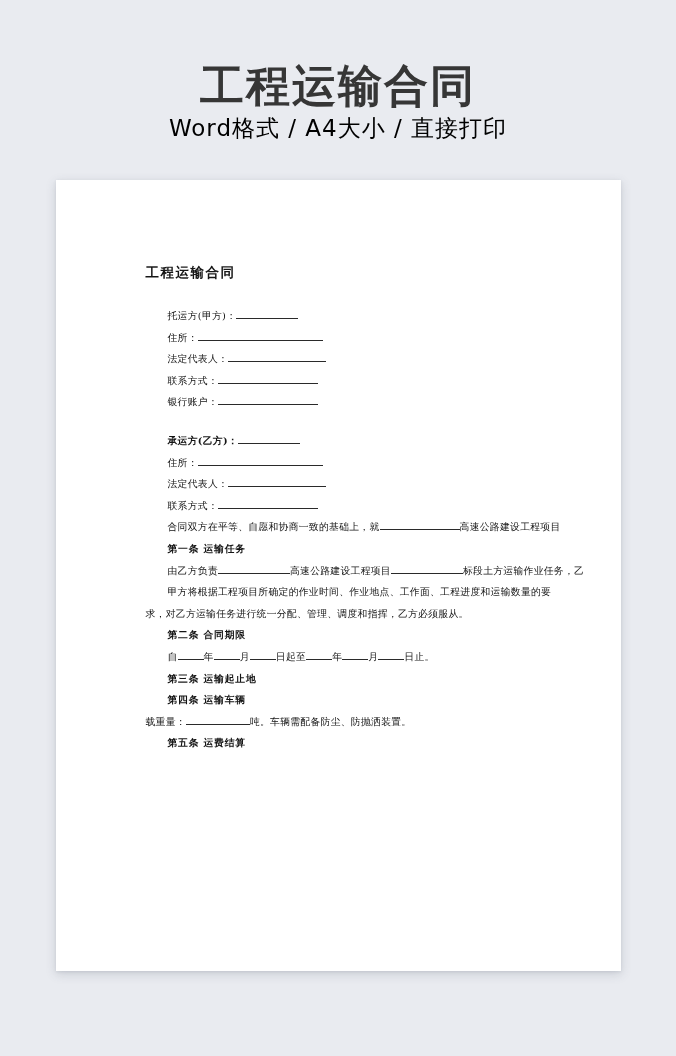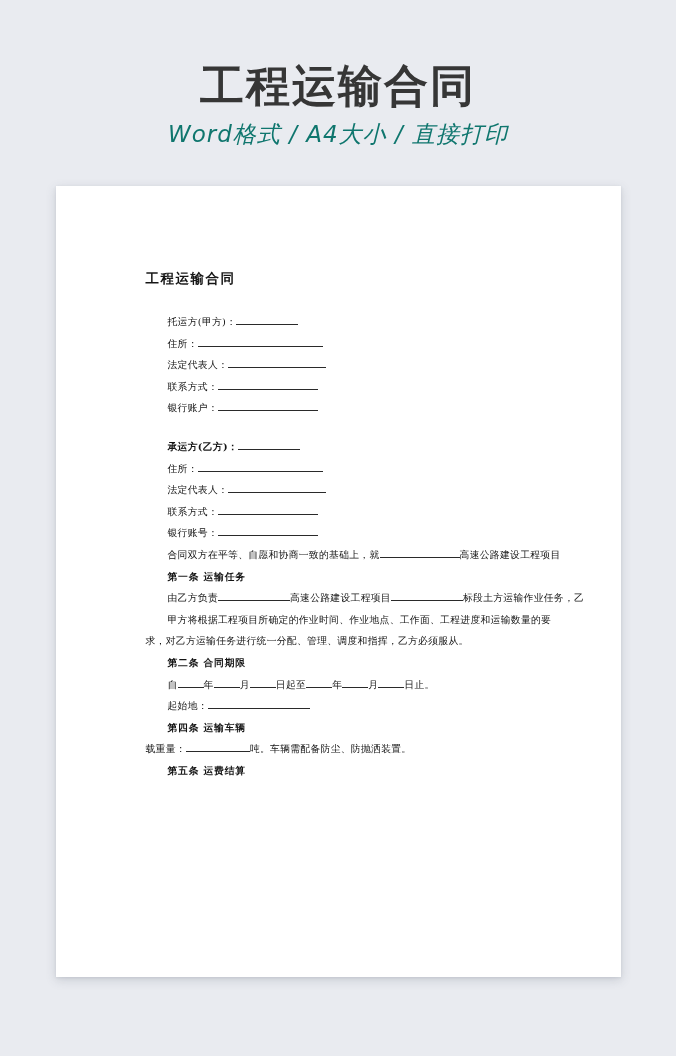--- a/index.html
+++ b/index.html
@@ -19,26 +19,25 @@
   }
   .hero-title {
     font-size: 44px;
     line-height: 48px;
     font-weight: 800;
     color: #363636;
     letter-spacing: 2px;
     font-family: "DejaVu Sans", sans-serif;
   }
   .hero-subtitle {
-    margin-top: 10px;
+    margin-top: 4px;
     font-size: 23px;
     line-height: 28px;
-    color: #0f766e;
+    color: #000000;
     letter-spacing: 1px;
-    font-style: italic;
   }
   .paper {
     width: 565px;
     height: 791px;
     margin: 38px auto 0 auto;
     background: #ffffff;
     box-shadow: 0 3px 10px rgba(60, 70, 90, 0.18), 0 1px 3px rgba(60, 70, 90, 0.10);
     box-sizing: border-box;
     padding: 84px 56px 0 90px;
     overflow: hidden;
@@ -90,26 +89,25 @@
   <div class="doc-body">
       <div class="line label"><span>托运方(甲方)：</span><span class="blank" style="width: 62px;"></span></div>
       <div class="line label"><span>住所：</span><span class="blank" style="width: 125px;"></span></div>
       <div class="line label"><span>法定代表人：</span><span class="blank" style="width: 98px;"></span></div>
       <div class="line label"><span>联系方式：</span><span class="blank" style="width: 100px;"></span></div>
       <div class="line label"><span>银行账户：</span><span class="blank" style="width: 100px;"></span></div>
       <div class="line label" style="margin-top: 17px; font-weight: bold;"><span>承运方(乙方)：</span><span class="blank" style="width: 62px;"></span></div>
       <div class="line label"><span>住所：</span><span class="blank" style="width: 125px;"></span></div>
       <div class="line label"><span>法定代表人：</span><span class="blank" style="width: 98px;"></span></div>
       <div class="line label"><span>联系方式：</span><span class="blank" style="width: 100px;"></span></div>
-      <div class="line label"><span>银行账号：</span><span class="blank" style="width: 100px;"></span></div>
       <div class="line indent" style="margin-top: 0;"><span>合同双方在平等、自愿和协商一致的基础上，就</span><span class="blank" style="width: 80px;"></span><span>高速公路建设工程项目</span></div>
       <div class="line heading"><span>第一条 运输任务</span></div>
       <div class="line indent"><span>由乙方负责</span><span class="blank" style="width: 72px;"></span><span>高速公路建设工程项目</span><span class="blank" style="width: 72px;"></span><span>标段土方运输作业任务，乙</span></div>
       <div class="line indent"><span>甲方将根据工程项目所确定的作业时间、作业地点、工作面、工程进度和运输数量的要</span></div>
       <div class="line cont"><span>求，对乙方运输任务进行统一分配、管理、调度和指挥，乙方必须服从。</span></div>
       <div class="line heading"><span>第二条 合同期限</span></div>
       <div class="line label"><span>自</span><span class="blank" style="width: 26px;"></span><span>年</span><span class="blank" style="width: 26px;"></span><span>月</span><span class="blank" style="width: 26px;"></span><span>日起至</span><span class="blank" style="width: 26px;"></span><span>年</span><span class="blank" style="width: 26px;"></span><span>月</span><span class="blank" style="width: 26px;"></span><span>日止。</span></div>
-      <div class="line label"><span>起始地：</span><span class="blank" style="width: 102px;"></span></div>
+      <div class="line heading"><span>第三条 运输起止地</span></div>
       <div class="line heading"><span>第四条 运输车辆</span></div>
       <div class="line cont"><span>载重量：</span><span class="blank" style="width: 64px;"></span><span>吨。车辆需配备防尘、防抛洒装置。</span></div>
       <div class="line heading"><span>第五条 运费结算</span></div>
     </div>
 </div>
 
 </body></html>

